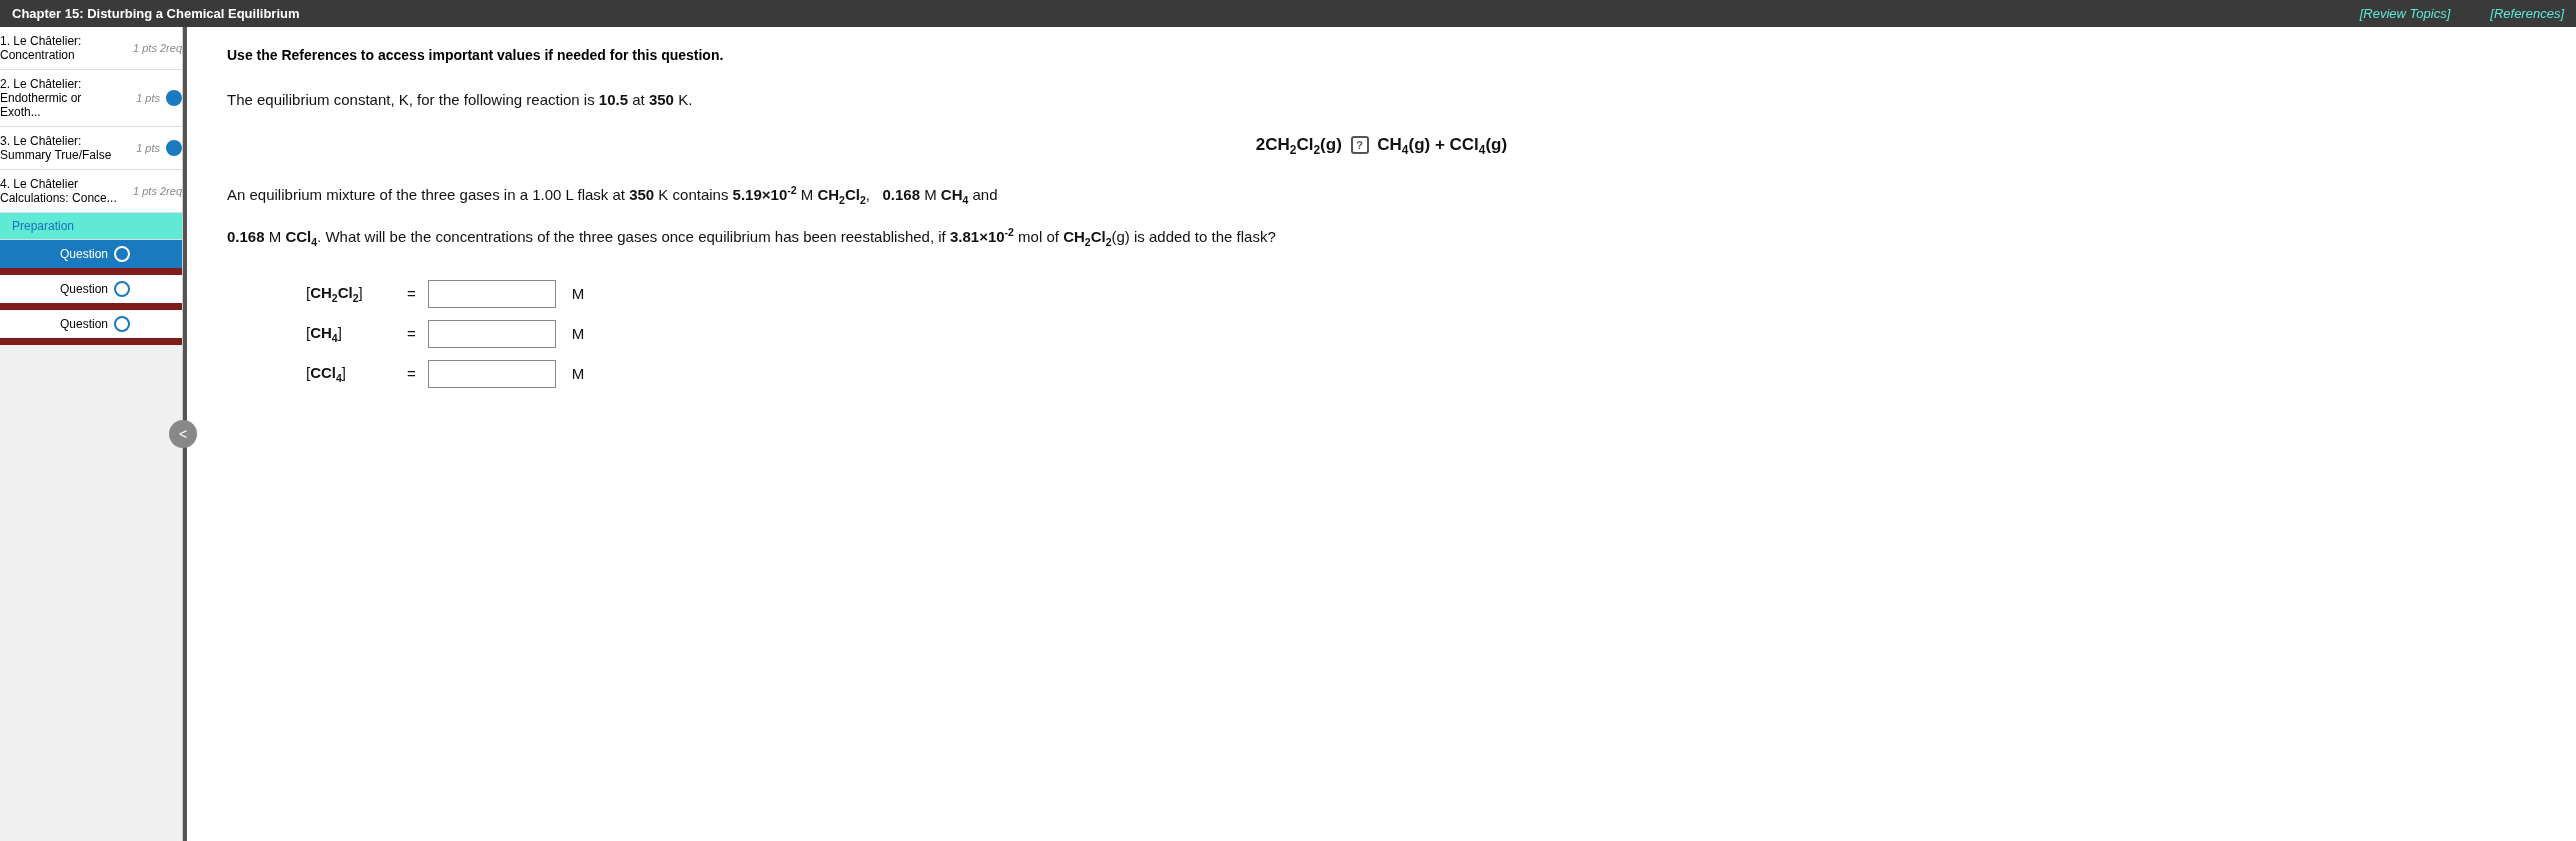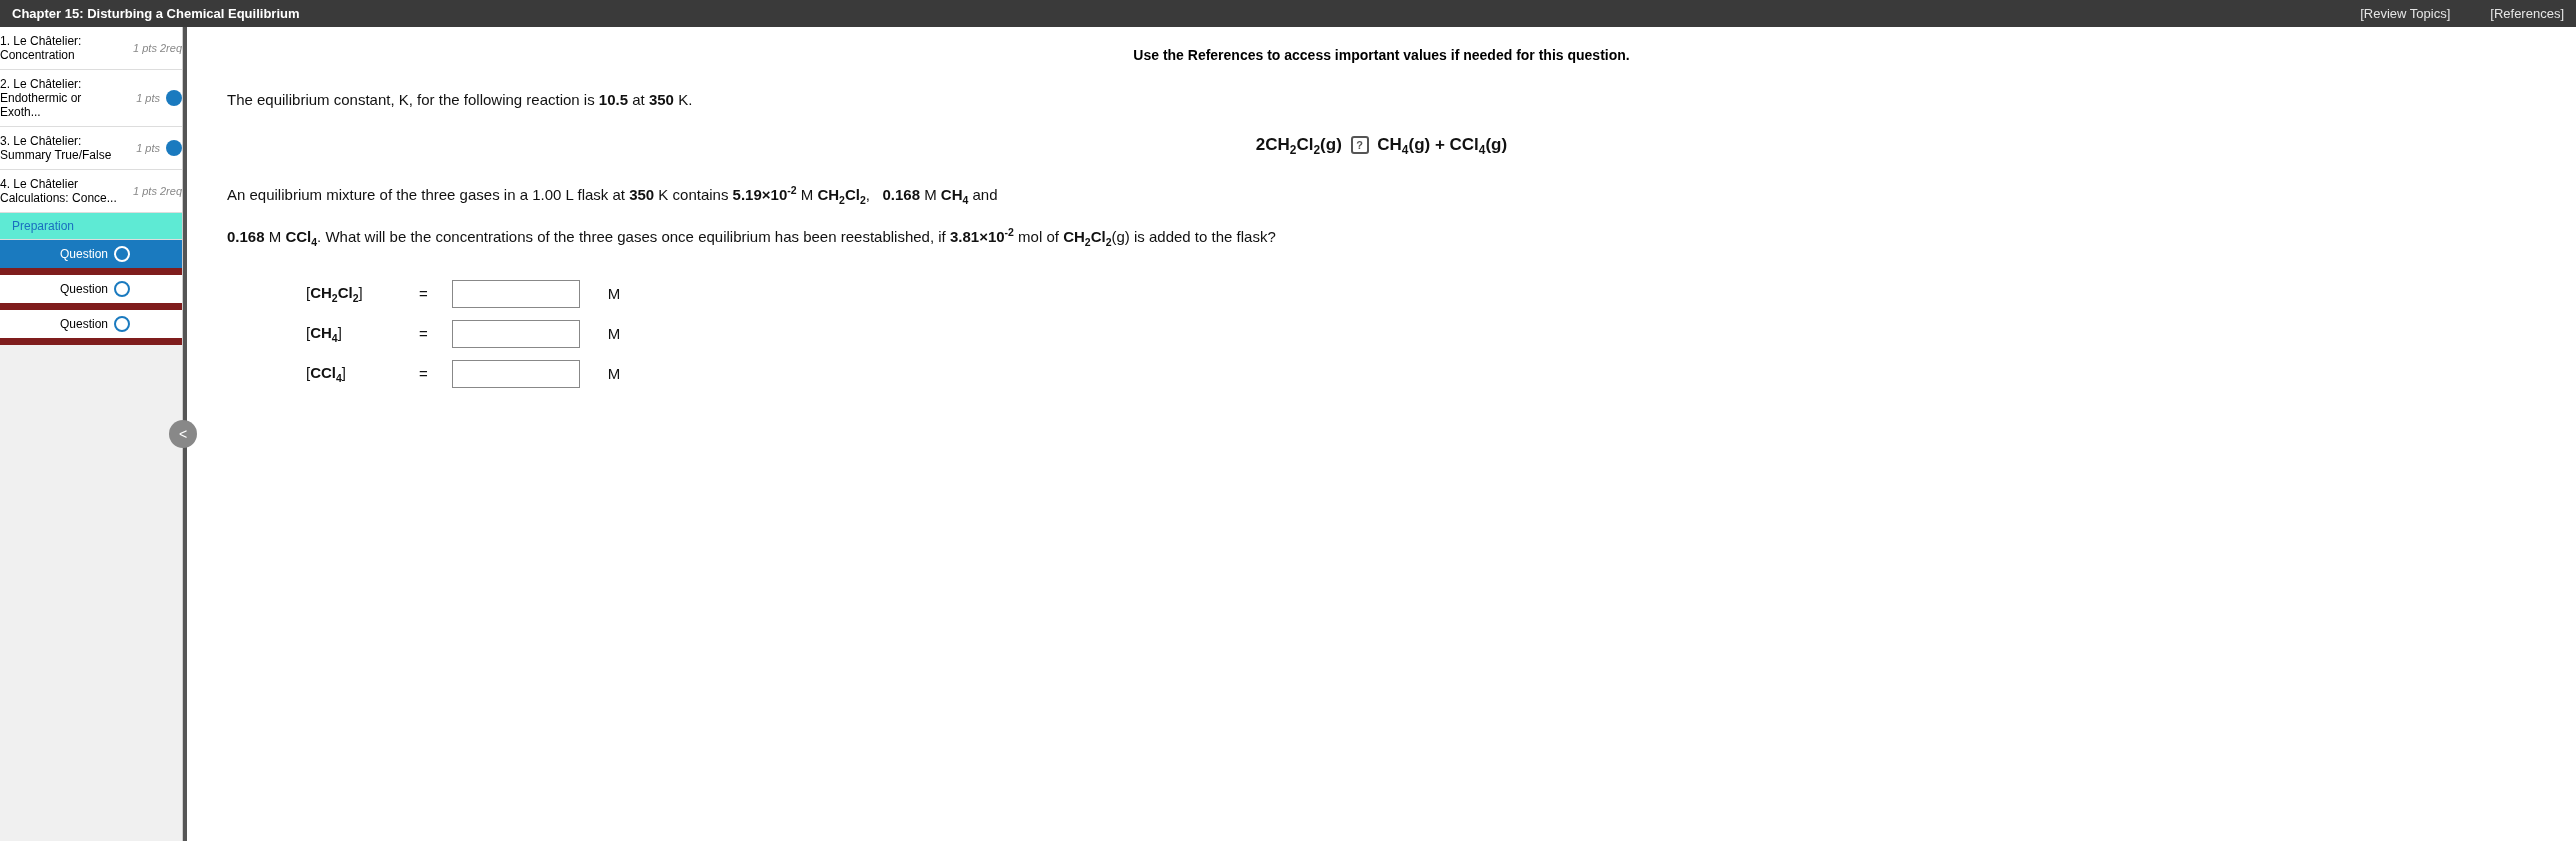--- a/index.html
+++ b/index.html
@@ -12,24 +12,25 @@
       display: flex;
       align-items: center;
       padding: 6px 12px;
       font-size: 13px;
       font-weight: bold;
       justify-content: space-between;
     }
     .top-bar-title { font-weight: bold; }
     .top-bar-links { display: flex; gap: 40px; }
     .top-bar-link {
-      color: #e5e5e5;
+      color: #5eead4;
       cursor: pointer;
       text-decoration: none;
       font-weight: normal;
+      font-style: italic;
     }
 
     
     .main-layout { display: flex; flex: 1; overflow: hidden; }
 
     
     .sidebar {
       width: 183px;
       min-width: 183px;
       background: #f0f0f0;
@@ -119,21 +120,20 @@
 
     
     .content {
       flex: 1;
       overflow-y: auto;
       padding: 20px 40px 40px 40px;
       background: #fff;
     }
 
     .content-notice {
-      text-align: center;
       font-weight: bold;
       font-size: 14px;
       margin-bottom: 24px;
       color: #000;
     }
 
     .question-body {
       font-size: 15px;
       line-height: 1.7;
       color: #111;
@@ -170,21 +170,21 @@
       display: flex;
       flex-direction: column;
       align-items: flex-start;
       padding-left: 79px;
       gap: 12px;
     }
 
     .answer-row {
       display: flex;
       align-items: center;
-      gap: 24px;
+      gap: 12px;
       font-size: 15px;
     }
 
     .answer-label { font-size: 15px; min-width: 89px; }
 
     .answer-input {
       width: 128px;
       height: 28px;
       border: 1px solid #888;
       padding: 2px 6px;

